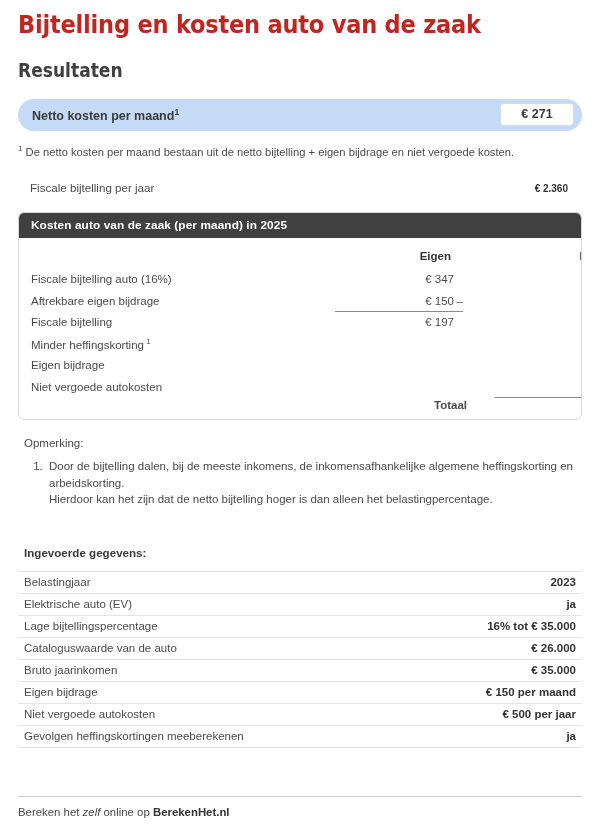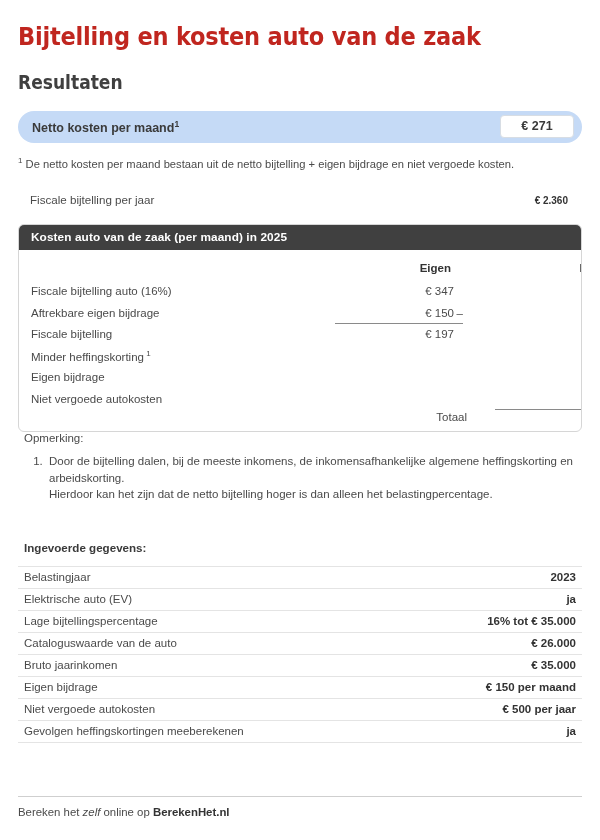--- a/index.html
+++ b/index.html
@@ -13,21 +13,21 @@
     height: 840px;
     font-family: "Liberation Sans", sans-serif;
     color: #3c3c3c;
     -webkit-font-smoothing: antialiased;
     overflow: hidden;
   }
   .page {
     width: 600px;
     height: 840px;
     box-sizing: border-box;
-    padding: 12px 18px;
+    padding: 0 18px;
     position: relative;
   }
 
   
   .doc-title {
     font-family: "DejaVu Sans Condensed", "Liberation Sans Narrow", "Liberation Sans", sans-serif;
     font-stretch: condensed;
     color: #c0261f;
     font-size: 25px;
     font-weight: 700;
@@ -177,32 +177,34 @@
     position: absolute;
     left: 10px;
     right: 22px;
     top: 0;
     border-top: 1px solid #8a8a8a;
   }
   .totaal-label {
     text-align: right;
     padding-right: 18px !important;
     color: #4a4a4a;
+    font-weight: bold;
   }
   tr.total-row { height: 25px; }
   tr.last-pad td { padding-bottom: 7px !important; }
   .sup {
     font-size: 8px;
     vertical-align: super;
   }
 
   
   .note-title {
     font-size: 11.5px;
     color: #4a4a4a;
+    margin-top: 17px;
     padding-left: 6px;
   }
   ol.notes {
     margin: 9px 0 0 0;
     padding-left: 28px;
     font-size: 11.5px;
     color: #4a4a4a;
     line-height: 1.45;
   }
   ol.notes li { padding-left: 3px; }

